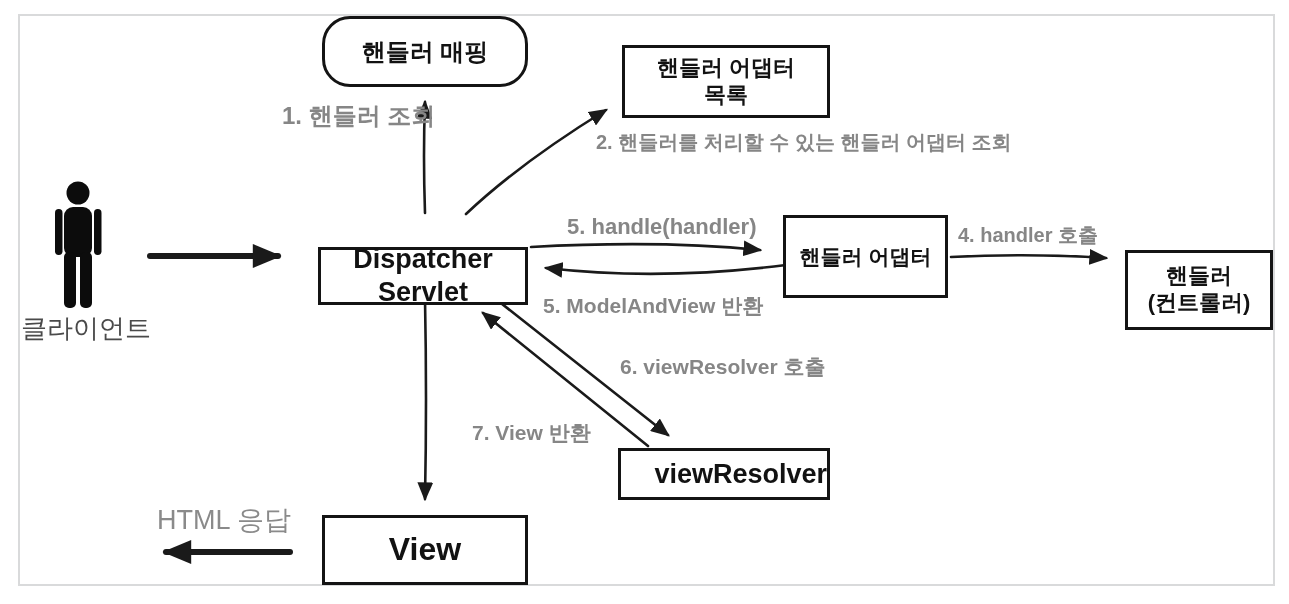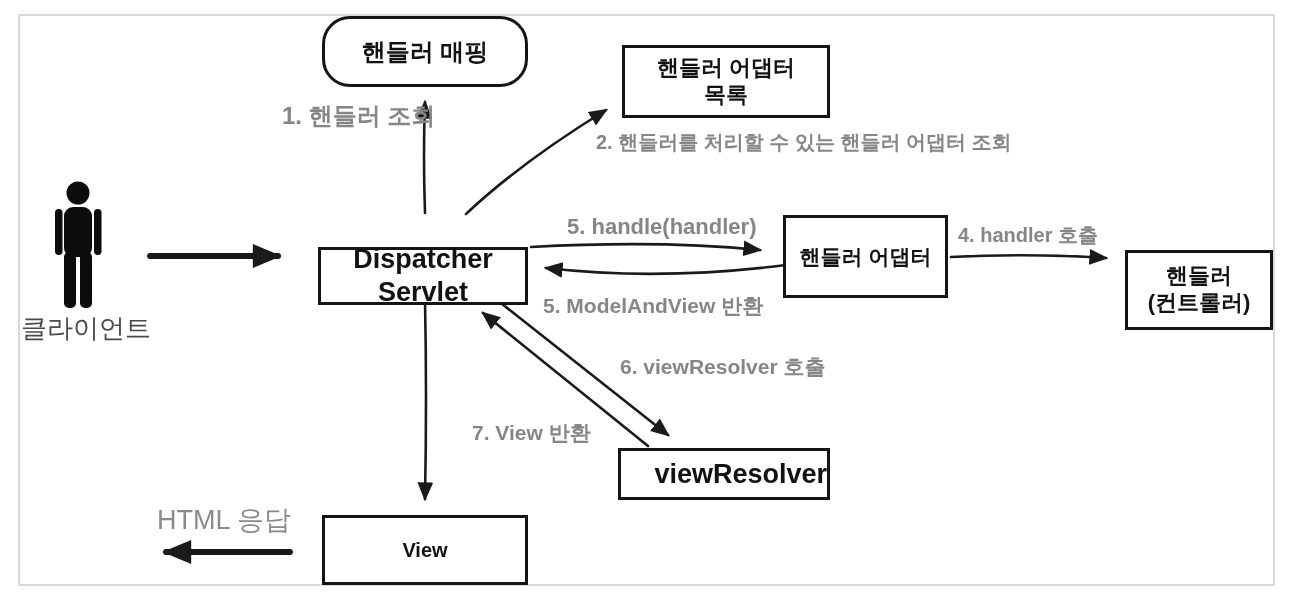--- a/index.html
+++ b/index.html
@@ -13,21 +13,21 @@
        color:#121212;font-weight:bold;text-align:center;line-height:1.22;box-sizing:border-box;z-index:3;}
   .lbl{position:absolute;color:#868686;font-weight:bold;white-space:nowrap;z-index:2;}
   .lbl.light{font-weight:normal;color:#8a8a8a;}
   .client-label{position:absolute;color:#4a4a4a;font-weight:normal;white-space:nowrap;z-index:2;}
   #b-mapping{left:322px;top:16px;width:206px;height:71px;font-size:24px;border-radius:28px;}
   #b-adapter-list{left:622px;top:45px;width:208px;height:73px;font-size:22px;}
   #b-dispatcher{left:318px;top:224px;width:210px;height:58px;font-size:27px;margin-top:23px;}
   #b-adapter{left:783px;top:215px;width:165px;height:83px;font-size:21px;}
   #b-controller{left:1125px;top:217px;width:148px;height:80px;font-size:22px;margin-top:33px;}
   #b-viewresolver{left:618px;top:448px;width:212px;height:52px;font-size:27px;align-items:flex-end;}
-  #b-view{left:322px;top:515px;width:206px;height:70px;font-size:20px;}
+  #b-view{left:322px;top:515px;width:206px;height:70px;font-size:32px;}
   #person{position:absolute;left:44px;top:180px;z-index:2;}
 </style>
 </head>
 <body>
 
 <div id="stage">
   <div id="frame"></div>
 
   <svg id="wires" viewBox="0 0 1289 604" xmlns="http://www.w3.org/2000/svg">
     <defs>

